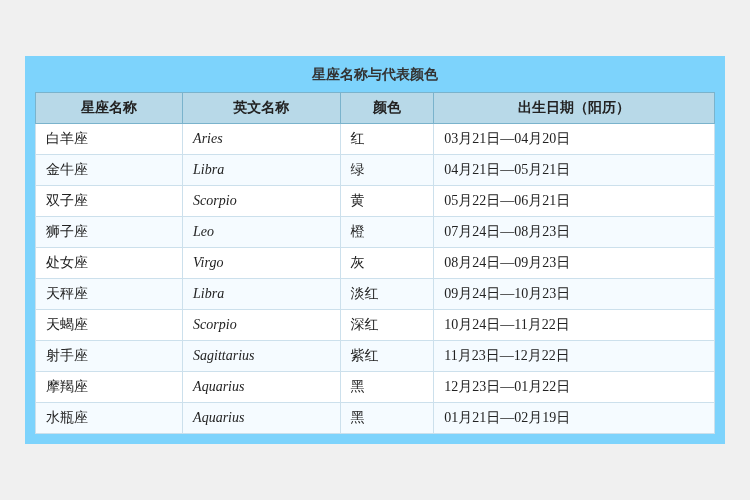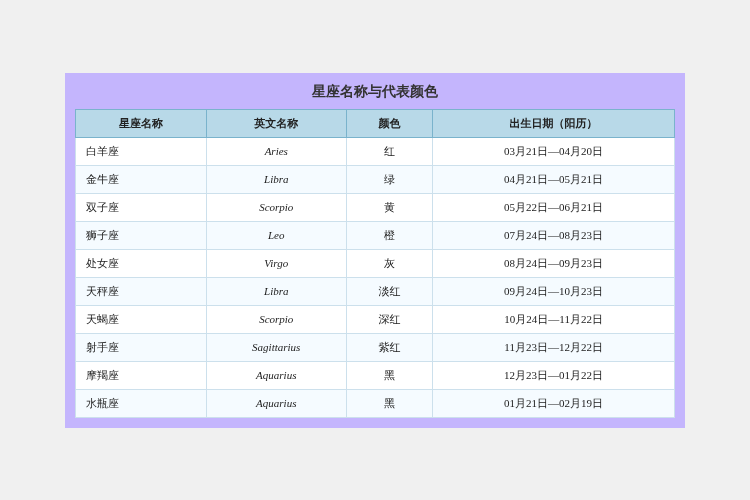--- a/index.html
+++ b/index.html
@@ -13,37 +13,37 @@
       height: 500px;
       background-color: #f0f0f0;
       display: flex;
       align-items: center;
       justify-content: center;
       font-family: 'SimSun', 'STSong', serif;
       overflow: hidden;
     }
 
     .container {
-      background-color: #c4b5fd;
-      width: 620px;
+      background-color: #7dd3fc;
+      width: 700px;
       padding: 10px;
     }
 
     .title {
       text-align: center;
       font-size: 14px;
       color: #333;
       margin-bottom: 8px;
       font-weight: bold;
     }
 
     table {
       width: 100%;
       border-collapse: collapse;
-      font-size: 11px;
+      font-size: 14px;
     }
 
     thead tr {
       background-color: #b8d9e8;
     }
 
     thead th {
       border: 1px solid #7ab3cc;
       padding: 6px 10px;
       text-align: center;
@@ -55,21 +55,20 @@
       background-color: #ffffff;
     }
 
     tbody tr:nth-child(even) {
       background-color: #f5fbff;
     }
 
     tbody td {
       border: 1px solid #cce0ec;
       padding: 6px 10px;
-      text-align: center;
       color: #222;
     }
 
     tbody td:first-child {
       text-align: left;
     }
 
     tbody td:nth-child(2) {
       font-style: italic;
     }

